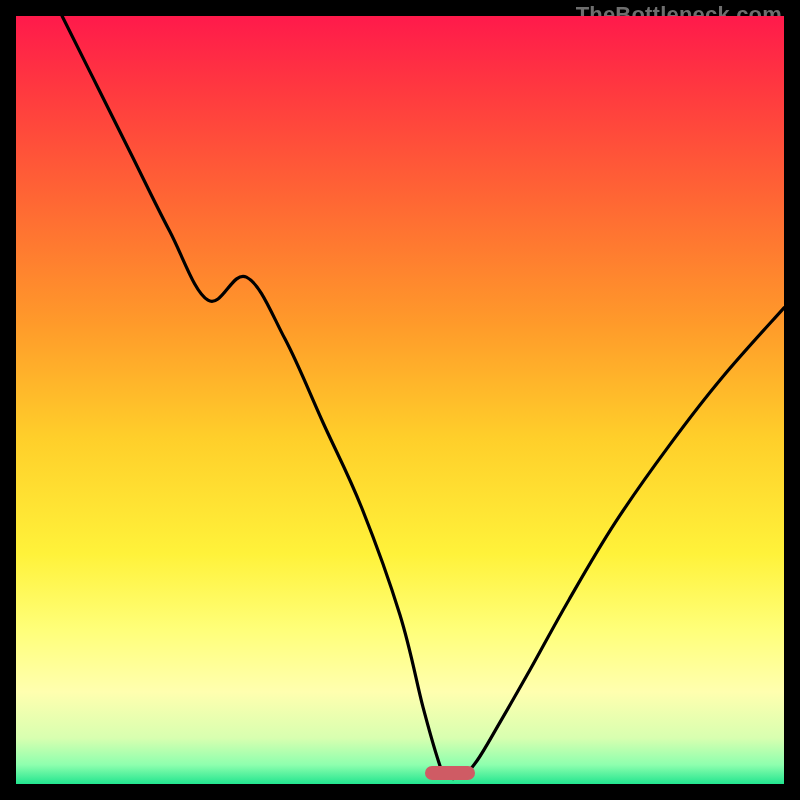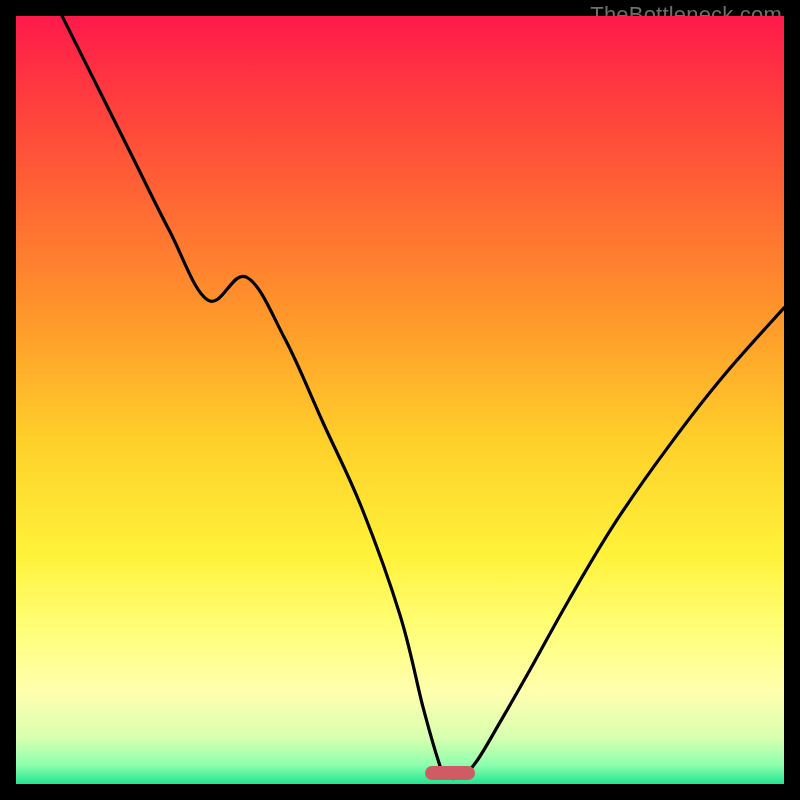--- a/index.html
+++ b/index.html
@@ -24,21 +24,21 @@
     left: 0;
     top: 0;
     width: 768px;
     height: 768px;
   }
   .watermark {
     position: absolute;
     top: -14px;
     right: 2px;
     font-size: 22px;
-    font-weight: 400;
+    font-weight: 700;
     color: #6e6e6e;
     letter-spacing: 0.2px;
   }
   .marker {
     position: absolute;
     height: 14px;
     border-radius: 7px;
     background: #cf5b64;
   }
 </style>

